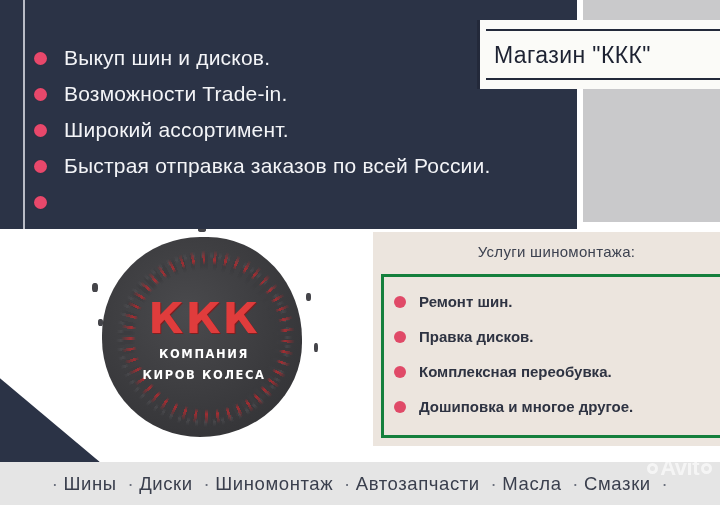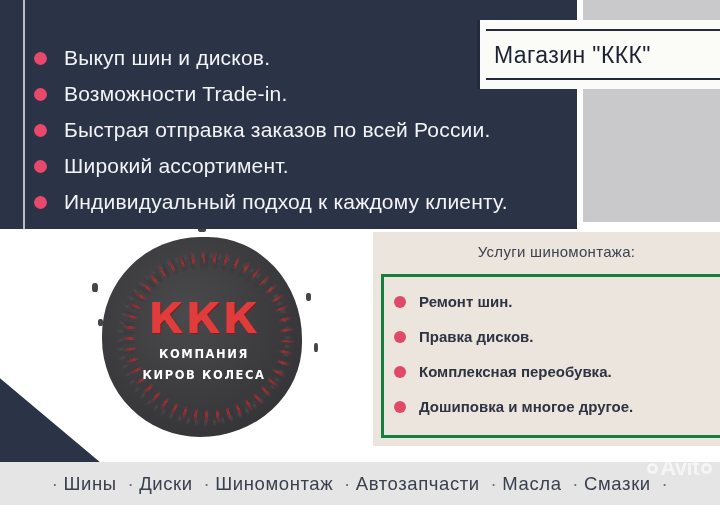--- a/index.html
+++ b/index.html
@@ -225,29 +225,28 @@
       <div class="bullet-row">
         <span class="bullet-dot"></span>
         <span class="bullet-text">Выкуп шин и дисков.</span>
       </div>
       <div class="bullet-row">
         <span class="bullet-dot"></span>
         <span class="bullet-text">Возможности Trade-in.</span>
       </div>
       <div class="bullet-row">
         <span class="bullet-dot"></span>
+        <span class="bullet-text">Широкий ассортимент.</span>
+      </div>
+      <div class="bullet-row">
+        <span class="bullet-dot"></span>
         <span class="bullet-text">Быстрая отправка заказов по всей России.</span>
       </div>
       <div class="bullet-row">
         <span class="bullet-dot"></span>
-        <span class="bullet-text">Широкий ассортимент.</span>
-      </div>
-      <div class="bullet-row">
-        <span class="bullet-dot"></span>
-        <span class="bullet-text">Индивидуальный подход к каждому клиенту.</span>
       </div>
     </div>
 
     <div class="address">
       <span class="pin-icon">
         <svg width="11" height="15" viewBox="0 0 11 15">
           <path d="M5.5 0C2.46 0 0 2.46 0 5.5C0 9.6 5.5 15 5.5 15S11 9.6 11 5.5C11 2.46 8.54 0 5.5 0Z" fill="#ffffff"></path>
           <circle cx="5.5" cy="5.3" r="1.9" fill="#2b3346"></circle>
         </svg>
       </span>

